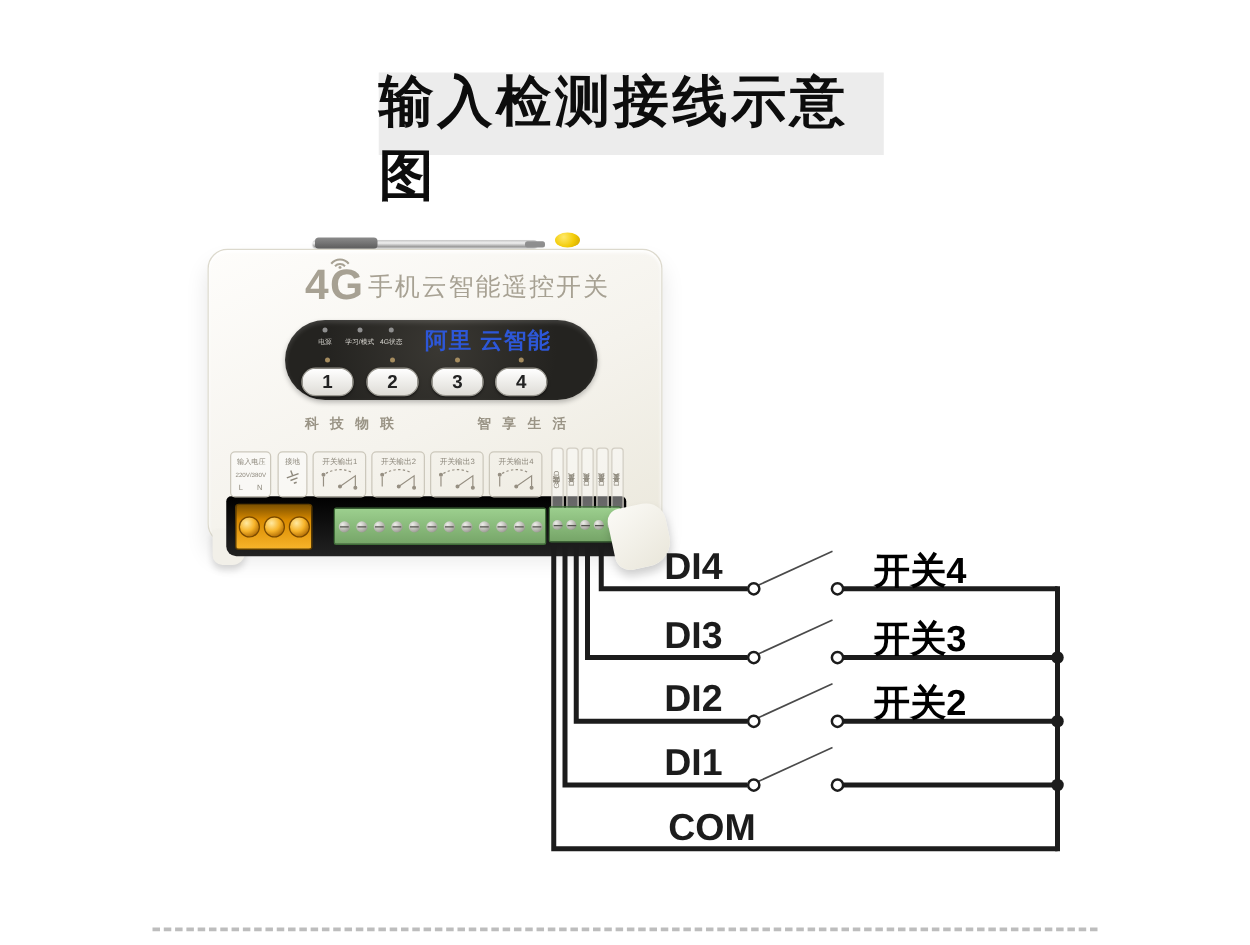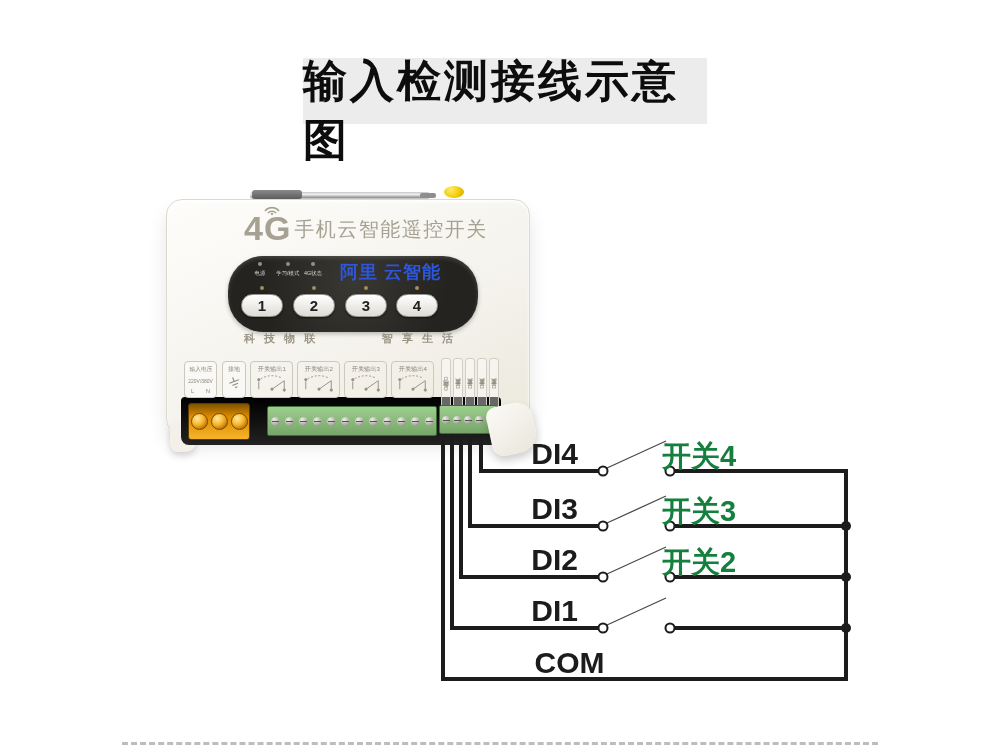--- a/index.html
+++ b/index.html
@@ -29,21 +29,21 @@
     background:#f2f0e9; border-radius:0 0 10px 8px; box-shadow:0 4px 6px rgba(0,0,0,.15); }
   .right-foot { position:absolute; left:489px; top:404px; width:46px; height:50px;
     background:linear-gradient(150deg,#fbfaf6,#e9e6da); border-radius:10px 16px 20px 12px;
     transform:rotate(-12deg); box-shadow:0 5px 8px rgba(0,0,0,.18); z-index:3; }
 
   .logo-row { position:absolute; left:230px; top:211px; display:flex; align-items:flex-end; z-index:2;margin-left:14px; }
   .logo-4g { font-size:34px; font-weight:bold; color:#a7a193; line-height:1; letter-spacing:1px; }
   .wifi-arcs { position:absolute; left:16px; top:-12px; }
   .product-name { font-size:20px; color:#a7a193; letter-spacing:1.5px; padding-left:3px; padding-bottom:2px; }
 
-  .panel { position:absolute; left:228px; top:256px; width:250px; height:76px; border-radius:35px;
+  .panel { position:absolute; left:228px; top:256px; width:250px; height:64px; border-radius:35px;
     background:radial-gradient(circle at 50% 35%, #3a3833, #242320 70%);
     box-shadow:inset 0 2px 4px rgba(255,255,255,.15), 0 2px 4px rgba(0,0,0,.25); z-index:2; }
   .ind { position:absolute; width:44px; display:flex; flex-direction:column; align-items:center; }
   .ind .dot { width:4px; height:4px; border-radius:50%; background:#8f8f8f; margin-bottom:3px; }
   .ind .ind-label { font-size:6px; color:#d8d6d0; white-space:nowrap; transform:scale(.9); }
   .ind-1 { left:10px; top:6px; } .ind-2 { left:38px; top:6px; } .ind-3 { left:63px; top:6px; }
   .cloud-brand { position:absolute; left:112px; top:4px; width:130px; font-size:18px; font-weight:bold;
     color:#2d57d8; letter-spacing:1px; }
   .btn-led { position:absolute; top:30px; width:4px; height:4px; border-radius:50%; background:#a58c5f; }
   .bl-1{left:32px;} .bl-2{left:84px;} .bl-3{left:136px;} .bl-4{left:187px;}
@@ -95,22 +95,22 @@
   .screw { width:9px; height:9px; border-radius:50%;
     background:radial-gradient(circle at 35% 30%, #eeeeea, #a2a29a 70%, #6d6d66);
     position:relative; }
   .screw::after { content:""; position:absolute; left:1px; top:4px; width:7px; height:1px; background:#55554f; }
   .screw.sm { width:8px; height:8px; }
 
   
   .wires-svg { position:absolute; left:0; top:0; z-index:4; pointer-events:none; }
   .lab-di { position:absolute; left:516px; width:62px; text-align:right;
     font-size:30px; font-weight:bold; color:#1c1c1c; z-index:5; }
-  .lab-sw { position:absolute; left:662px; width:96px; 
-    font-size:29px; font-weight:bold; color:#15803d; z-index:5; }
+  .lab-sw { position:absolute; left:688px; width:96px; text-align:center;
+    font-size:29px; font-weight:bold; color:#000000; z-index:5; }
   .t-row0 { top:437px; } .t-row1 { top:492px; } .t-row2 { top:543px; } .t-row3 { top:594px; }
   .lab-com { position:absolute; left:527px; top:646px; width:85px; text-align:center;
     font-size:30px; font-weight:bold; color:#1c1c1c; z-index:5; }
 
   .bottom-dash { position:absolute; left:122px; top:742px; width:756px; height:0;
     border-top:3px dashed #bdbdbd; }
 </style>
 </head>
 <body>
 

